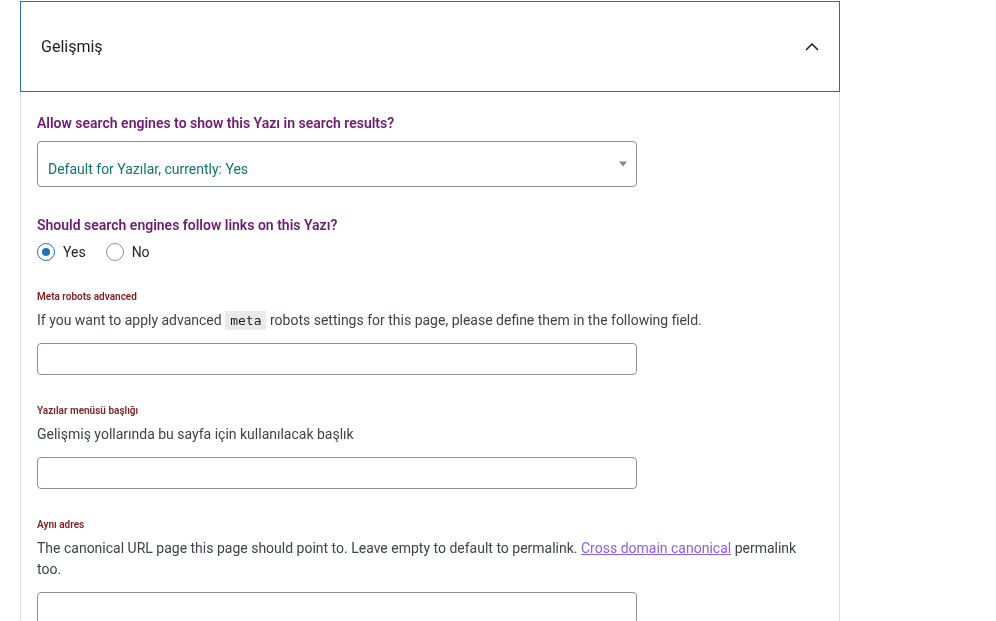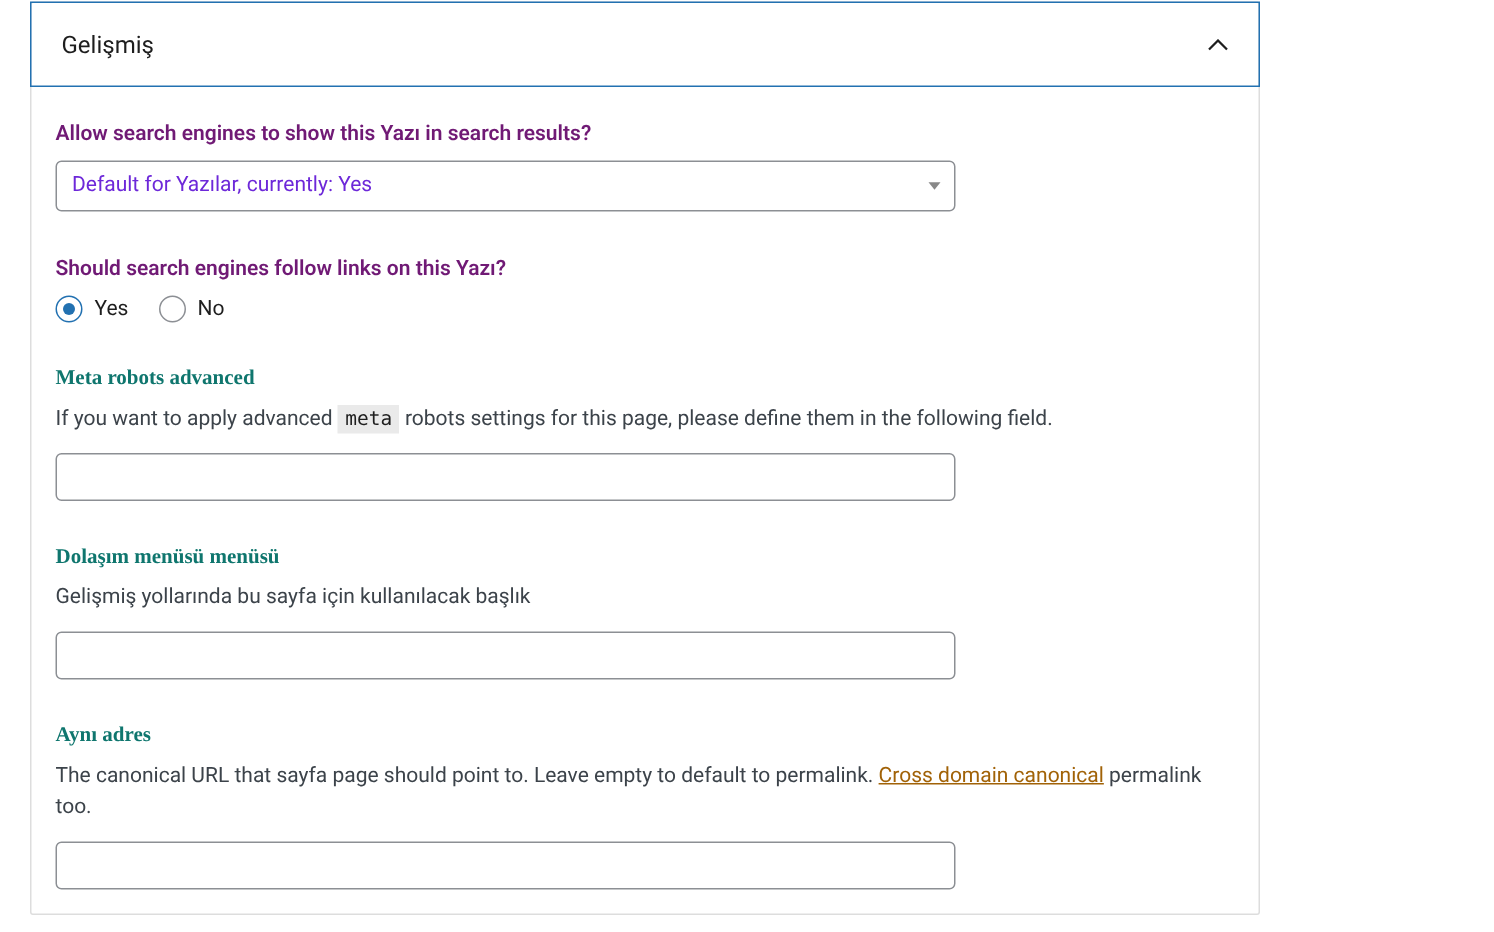--- a/index.html
+++ b/index.html
@@ -15,21 +15,21 @@
       height: 621px;
     }
     .panel {
       border: 1px solid #ddd;
       border-radius: 2px;
       margin: 0;
       width: 820px;
     }
     .panel-header {
       border: 1px solid #2271b1;
-      padding: 18px 20px;
+      padding: 35px 20px;
       display: flex;
       justify-content: space-between;
       align-items: center;
       cursor: pointer;
       margin: -1px;
     }
     .panel-title {
       font-size: 16px;
       font-weight: 400;
       color: #1e1e1e;
@@ -65,23 +65,23 @@
       display: block;
     }
     .select-wrap {
       position: relative;
       width: 600px;
     }
     .select-input {
       width: 100%;
       border: 1px solid #8c8f94;
       border-radius: 4px;
-      padding: 6px 28px 6px 10px;
-      font-size: 14px;
-      color: #6d28d9;
+      padding: 18px 28px 6px 10px;
+      font-size: 14px;
+      color: #0f766e;
       background: #fff;
       appearance: none;
       line-height: 1.4;
     }
     .select-caret {
       position: absolute;
       right: 10px;
       top: 50%;
       transform: translateY(-50%);
       pointer-events: none;
@@ -130,46 +130,45 @@
       color: #1e1e1e;
       text-align: right;
     }
     .field-desc {
       font-size: 14px;
       color: #3c434a;
       line-height: 1.5;
       margin-bottom: 12px;
     }
     .field-label-reg {
-      font-size: 14px;
+      font-size: 10px;
       font-weight: 600;
-      color: #0f766e;
+      color: #7f1d1d;
       margin-bottom: 8px;
       display: block;
-      font-family: Liberation Serif, serif;
     }
     code.inline {
       background: #eaeaea;
       padding: 2px 5px;
       font-family: Consolas, Monaco, monospace;
       font-size: 13px;
       color: #1e1e1e;
     }
     .text-input {
       width: 600px;
       border: 1px solid #8c8f94;
       border-radius: 4px;
       padding: 6px 10px;
       font-size: 14px;
       background: #fff;
       line-height: 1.4;
       height: 32px;
     }
     a.link {
-      color: #a16207;
+      color: #8b5cf6;
       text-decoration: underline;
     }
     .outer-wrap {
       padding-left: 20px;
       padding-top: 1px;
     }
   </style>
 </head>
 <body>
 
@@ -213,29 +212,29 @@
 
     <div class="field-group">
       <label class="field-label-reg">Meta robots advanced</label>
       <p class="field-desc">
         <span>If you want to apply advanced </span><code class="inline">meta</code><span> robots settings for this page, please define them in the following field.</span>
       </p>
       <input type="text" class="text-input" style="">
     </div>
 
     <div class="field-group">
-      <label class="field-label-reg">Dolaşım menüsü menüsü</label>
+      <label class="field-label-reg">Yazılar menüsü başlığı</label>
       <p class="field-desc">Gelişmiş yollarında bu sayfa için kullanılacak başlık</p>
       <input type="text" class="text-input" style="">
     </div>
 
     <div class="field-group">
       <label class="field-label-reg">Aynı adres</label>
       <p class="field-desc">
-        <span>The canonical URL that sayfa page should point to. Leave empty to default to permalink. </span><a href="#" class="link">Cross domain canonical</a><span> permalink too.</span>
+        <span>The canonical URL page this page should point to. Leave empty to default to permalink. </span><a href="#" class="link">Cross domain canonical</a><span> permalink too.</span>
       </p>
       <input type="text" class="text-input" style="">
     </div>
 
   </div>
 
 </div>
 </div>
 
 </body></html>

